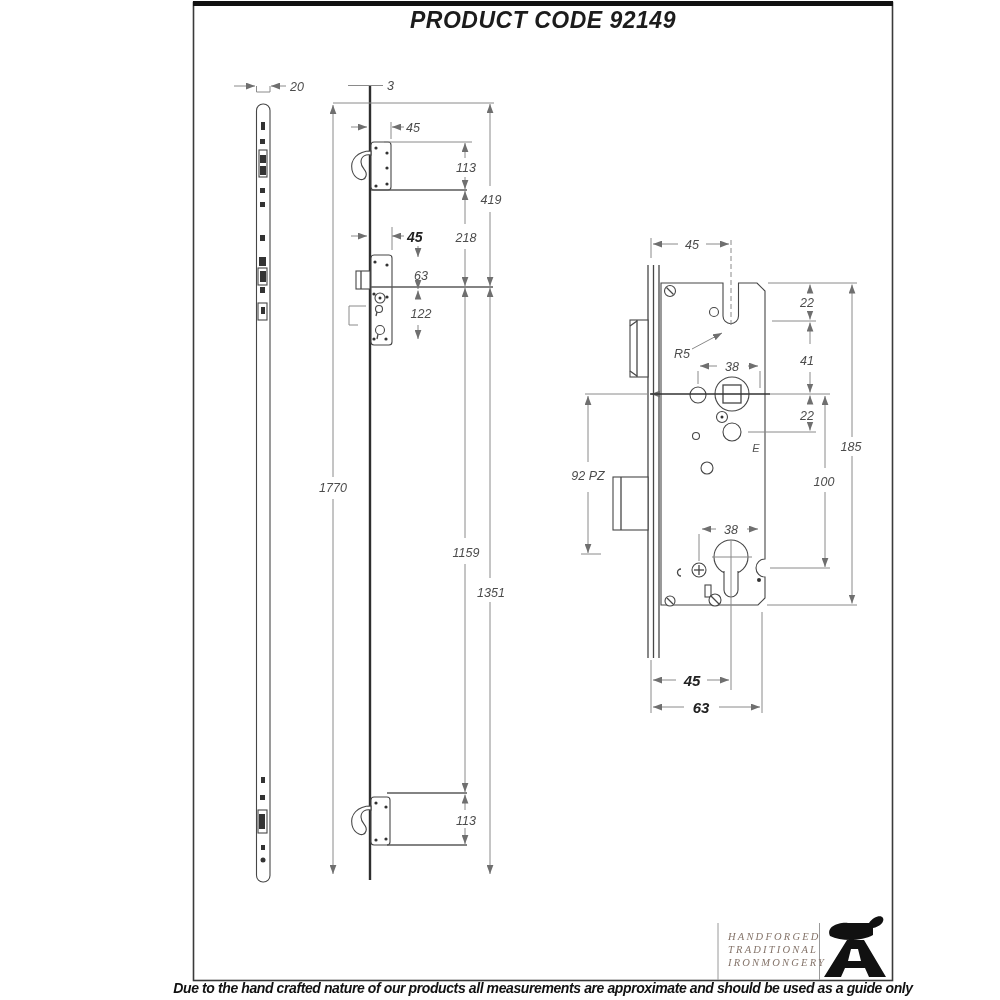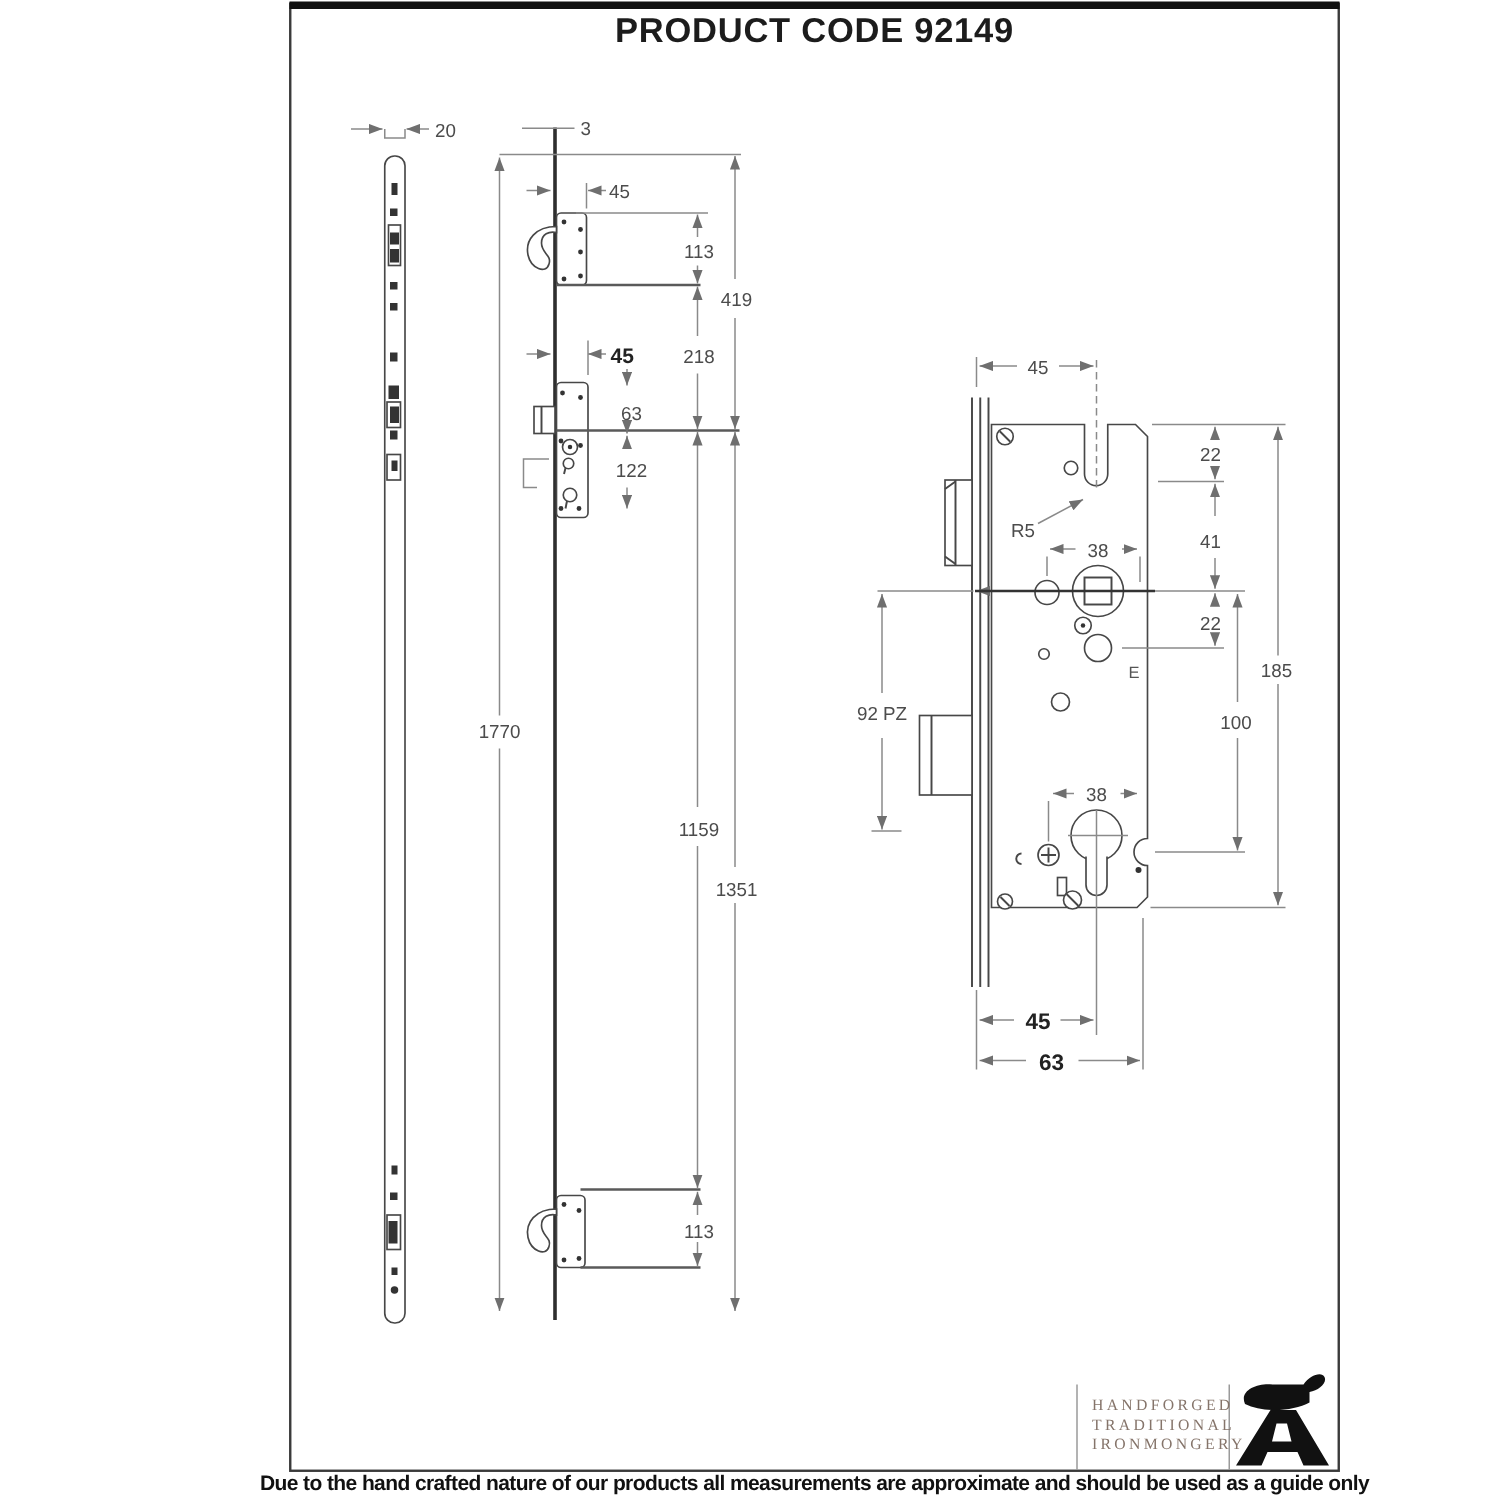--- a/index.html
+++ b/index.html
@@ -1,16 +1,16 @@
 <!DOCTYPE html>
 <html><head>
 <meta charset="utf-8">
 <style>
   html,body{margin:0;padding:0;background:#ffffff;}
-  .page{width:1000px;height:1000px;position:relative;background:#fff;font-family:"Liberation Sans",sans-serif;}
+  .page{width:1000px;height:1000px;position:relative;background:#fff;font-family:"Liberation Sans",sans-serif;font-style:italic;}
   svg{position:absolute;top:0;left:0;}
   text{font-family:"Liberation Sans",sans-serif;fill:#4c4c4c;}
   .ttl{font-size:23px;font-weight:600;fill:#1c1c1c;letter-spacing:0.5px;}
   .dim{font-size:12.5px;}
   .dimb{font-size:14px;font-weight:bold;fill:#222;}
   .dimbb{font-size:15px;font-weight:bold;fill:#222;}
   .foot{font-size:14px;font-weight:bold;fill:#111;letter-spacing:-0.4px;}
   .logo{font-family:"Liberation Serif",serif;font-size:10.5px;letter-spacing:2.2px;fill:#85746a;}
   .stamp{font-size:11px;fill:#555;}
   .ln{stroke:#474747;stroke-width:1.3;fill:none;}

